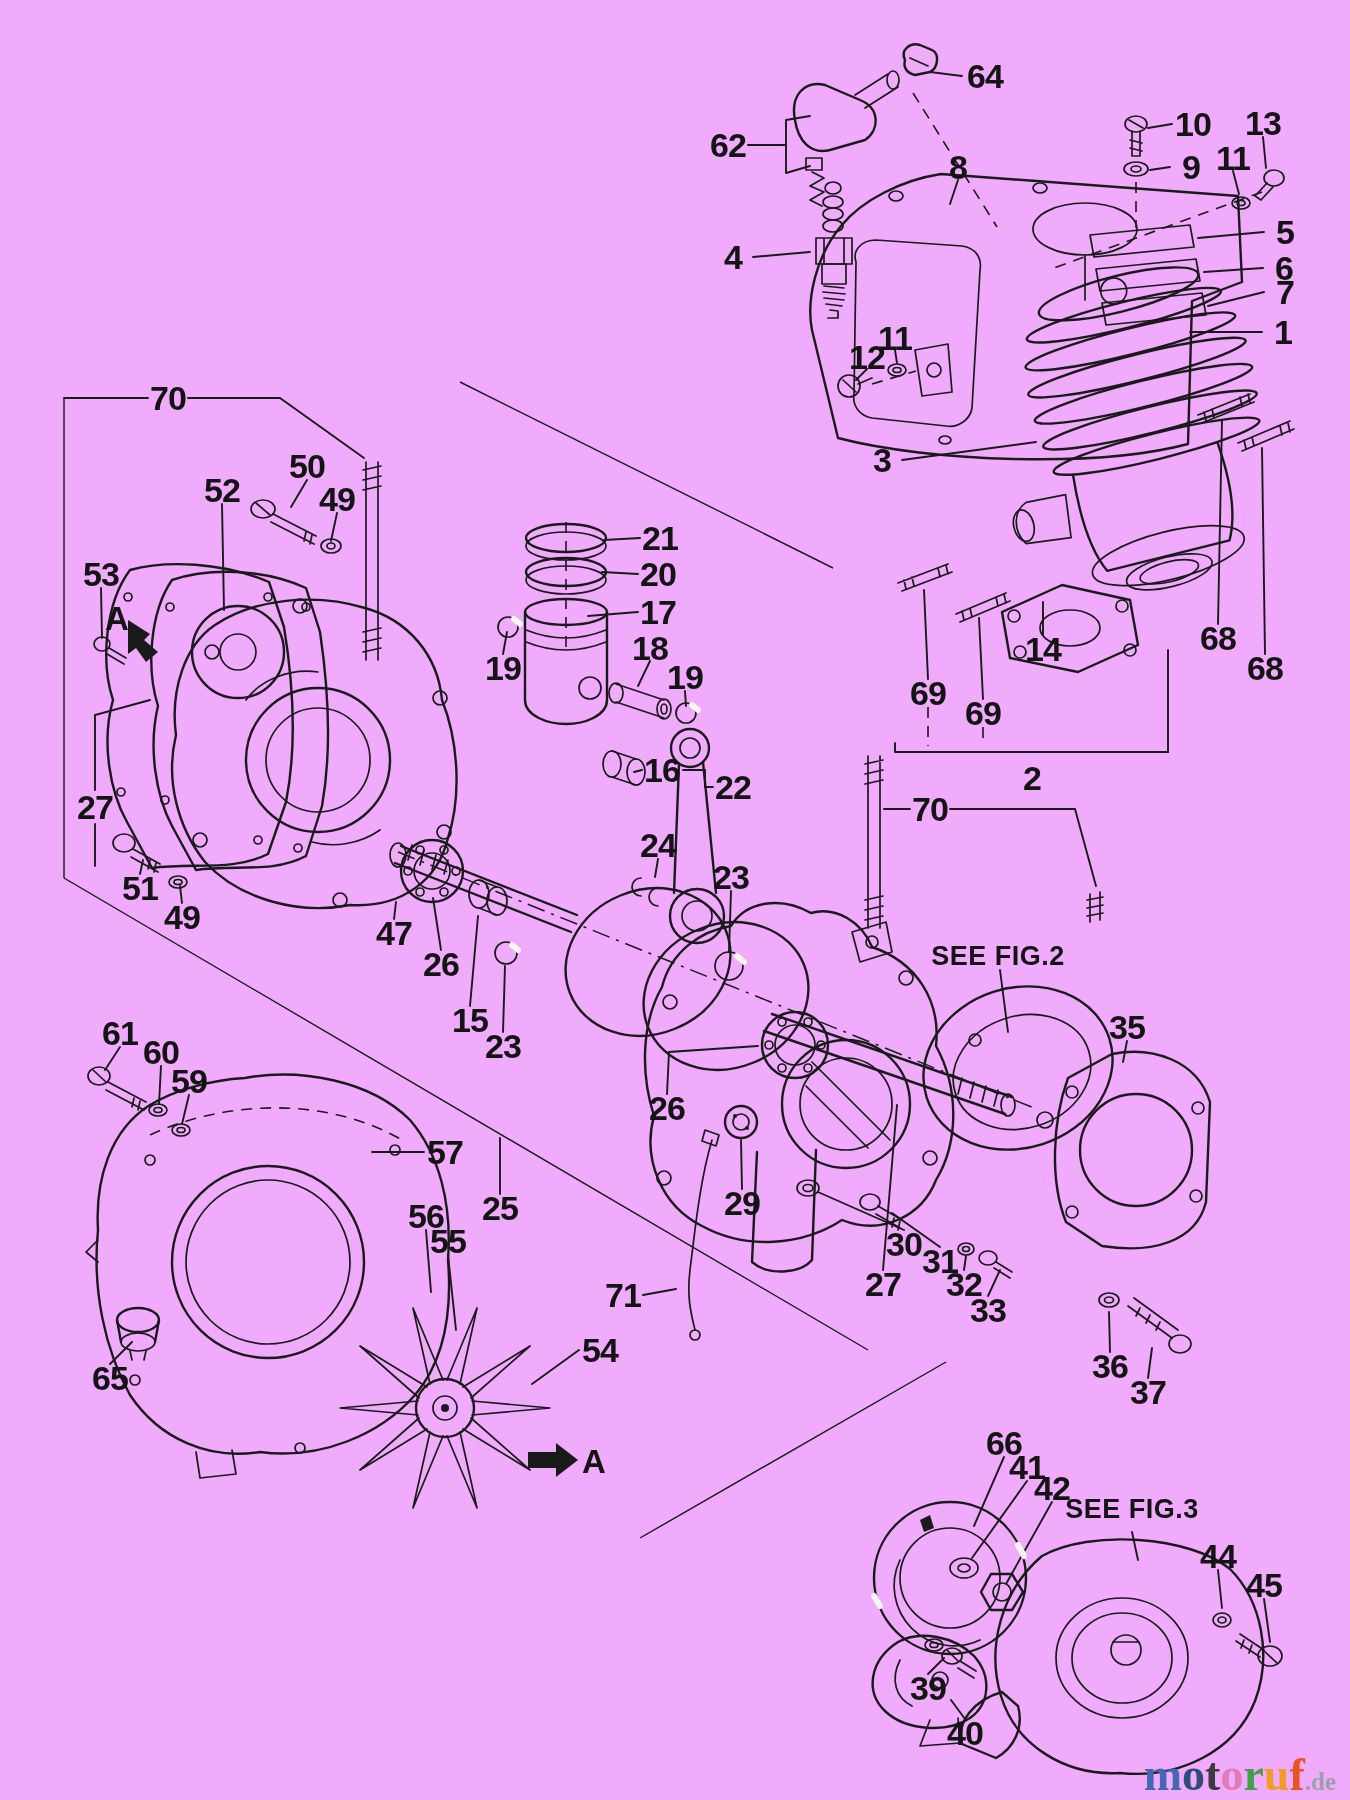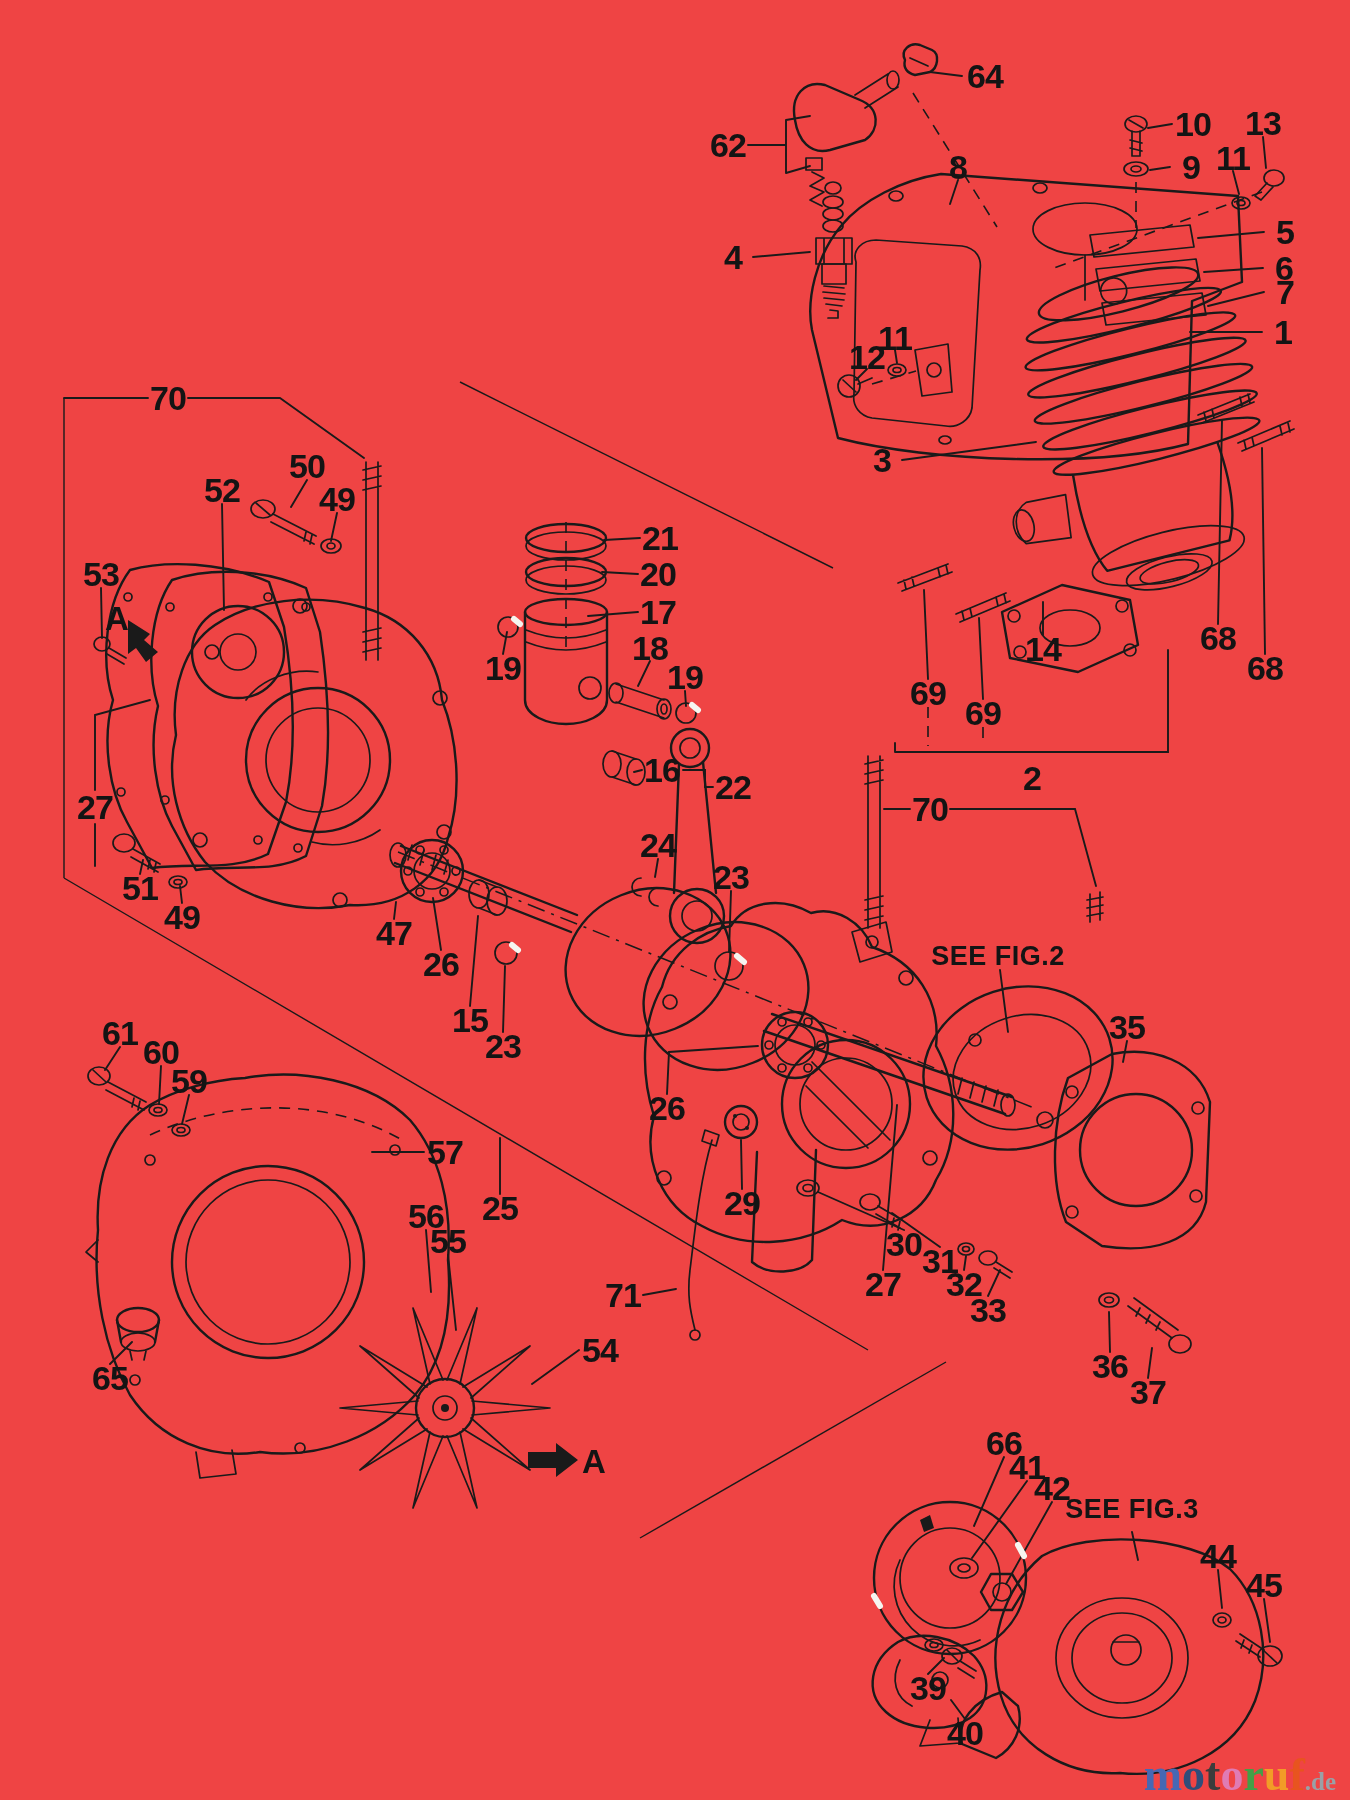--- a/index.html
+++ b/index.html
@@ -1,17 +1,17 @@
 <!DOCTYPE html>
 <html><head>
 <meta charset="utf-8">
 <title>Parts Diagram</title>
 <style>
   html,body{margin:0;padding:0;background:#e8e8e2;}
-  .stage{position:relative;width:1350px;height:1800px;background:#ef4444;overflow:hidden;
+  .stage{position:relative;width:1350px;height:1800px;background:#f0abfc;overflow:hidden;
          font-family:"Liberation Sans",sans-serif;}
   svg{position:absolute;left:0;top:0;}
   .ln{stroke:#1a1a1a;fill:none;stroke-width:2.4;stroke-linecap:round;stroke-linejoin:round;}
   .ln2{stroke:#1a1a1a;fill:none;stroke-width:1.7;stroke-linecap:round;stroke-linejoin:round;}
   .leader{stroke:#1a1a1a;fill:none;stroke-width:1.9;stroke-linecap:round;}
   .thin{stroke:#1a1a1a;fill:none;stroke-width:1.4;}
   .dashed{stroke:#1a1a1a;fill:none;stroke-width:1.6;stroke-dasharray:11 8;}
   .dashdot{stroke:#1a1a1a;fill:none;stroke-width:1.5;stroke-dasharray:18 7 3 7;}
   .solid{fill:#1a1a1a;stroke:none;}
   .gap{stroke:#f6f5f0;fill:none;stroke-width:6;stroke-linecap:round;}

